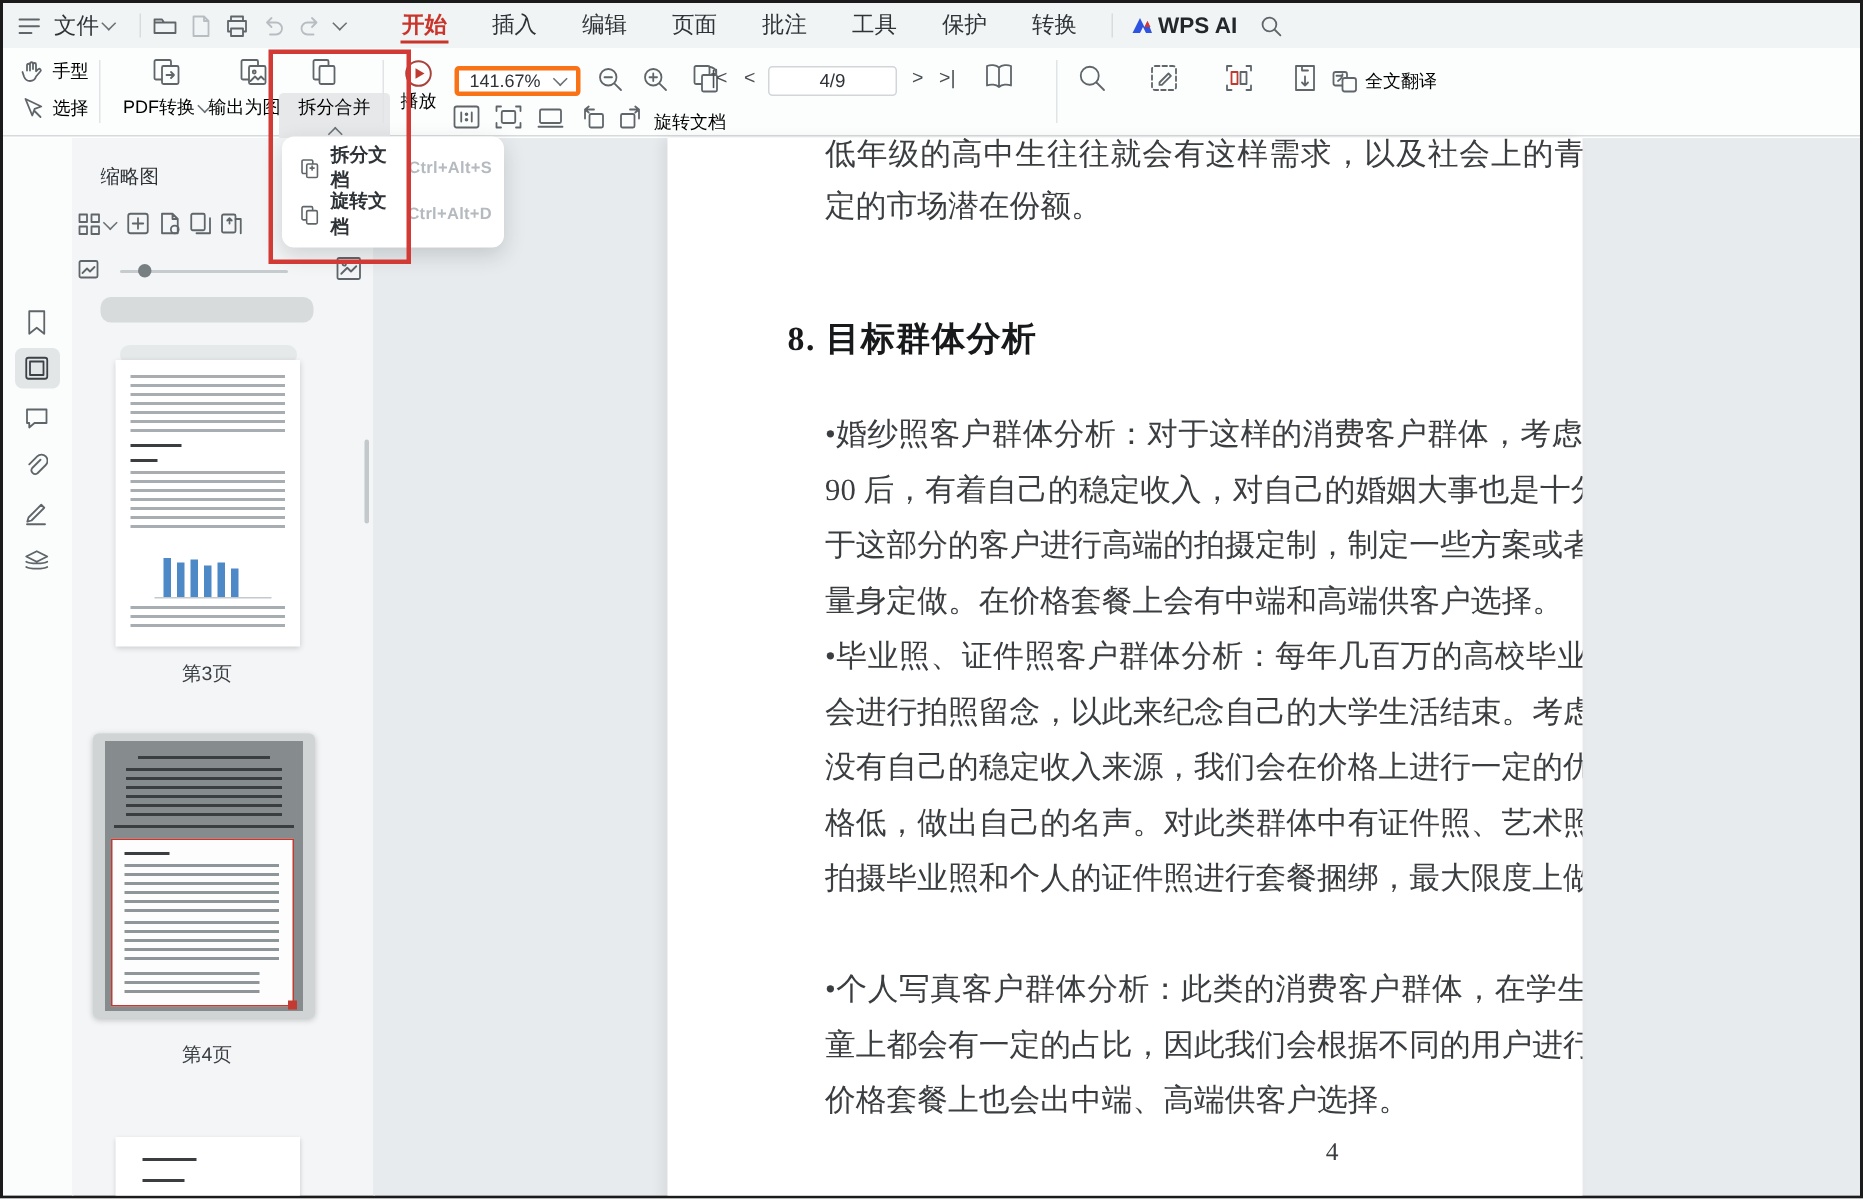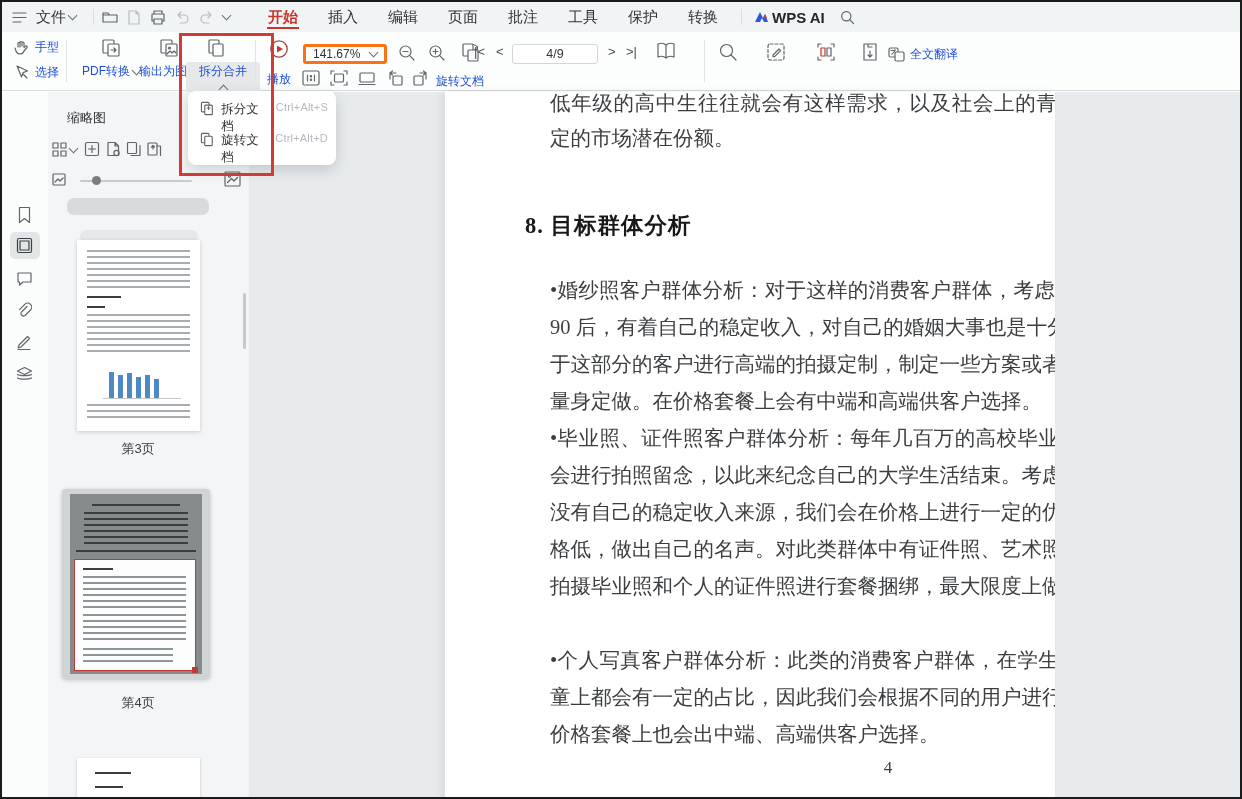--- a/index.html
+++ b/index.html
@@ -17,34 +17,34 @@
   .chev{width:6px;height:6px;border-right:1.4px solid #6a7074;border-bottom:1.4px solid #6a7074;
     transform:rotate(45deg);margin-top:-3px;}
   .chev.up{transform:rotate(-135deg);margin-top:3px;}
   .tab{position:relative;height:30px;line-height:30px;padding:0 5px;margin:0 10px;white-space:nowrap;}
   .tab.active{color:#c9342b;font-weight:bold;}
   .tab.active::after{content:"";position:absolute;left:4px;right:4px;bottom:3px;height:2px;background:#c9342b;}
   
   .toolbar{position:absolute;left:0;top:30px;right:0;height:59px;background:#fcfdfd;
     border-bottom:1px solid #d6dadb;box-sizing:border-box;font-size:12px;}
   .abs{position:absolute;}
-  .tlabel{white-space:nowrap;color:#1d4ed8;}
+  .tlabel{white-space:nowrap;color:#000000;}
   .vsep{position:absolute;width:1px;background:#e1e4e5;top:8px;height:42px;}
   .pill{background:#e6e8e9;border-radius:3px;padding:1px 5px;display:flex;align-items:center;gap:3px;flex-direction:column;}
   .zoombox{border:3px solid #f97316;background:#fff;border-radius:3px;height:20px;
     display:flex;align-items:center;justify-content:space-between;padding:0 7px;box-sizing:border-box;}
   .pagebox{border:1px solid #d2d6d8;background:#fff;border-radius:3px;height:20px;
     display:flex;align-items:center;justify-content:center;box-sizing:border-box;}
   .navchar{font-size:13px;color:#4a4f53;line-height:14px;}
   
   .red-box{position:absolute;left:177px;top:31px;width:89px;height:137px;
     border:3px solid #d23b35;z-index:60;pointer-events:none;}
   .dropdown{position:absolute;left:186px;top:89px;width:148px;height:74px;background:#fff;
     border-radius:8px;box-shadow:0 5px 14px rgba(40,46,50,.18);z-index:50;}
-  .ditem{position:absolute;left:12px;right:8px;height:22px;display:flex;align-items:flex-start;gap:7px;font-size:12.5px;}
+  .ditem{position:absolute;left:12px;right:8px;height:22px;display:flex;align-items:center;gap:7px;font-size:12.5px;font-weight:bold;}
   .dshort{margin-left:auto;color:#b4bac0;font-size:11px;letter-spacing:.2px;}
   
   .iconstrip{position:absolute;left:0;top:90px;width:46px;bottom:0;background:#fbfcfc;border-right:1px solid #e8eaeb;}
   .strip-ic{position:absolute;left:14px;}
   .strip-sel{position:absolute;left:8px;top:140px;width:30px;height:27px;background:#e2e6e7;border-radius:5px;}
   
   .sidebar{position:absolute;left:46px;top:90px;width:201px;bottom:0;background:#f3f5f6;border-right:1px solid #dfe3e4;}
   .sb-title{position:absolute;left:19px;top:17px;font-size:13px;color:#2e3236;}
   .sb-slider-track{position:absolute;left:32px;top:88px;width:112px;height:2px;background:#c6cbcd;border-radius:1px;}
   .sb-slider-dot{position:absolute;left:44px;top:84px;width:9px;height:9px;border-radius:50%;background:#787f83;}
@@ -198,21 +198,21 @@
         <span class="chev up"></span>
       </div>
     </div>
     <div class="vsep" style="left:253px;"></div>
 
     <div class="abs" style="left:258px;top:7px;width:38px;text-align:center;">
       <svg width="20" height="20" viewBox="0 0 20 20" style="margin:0 auto;">
         <circle cx="10" cy="10" r="8.2" fill="none" stroke="#a8433c" stroke-width="1.3"></circle>
         <polygon points="8,6.5 14,10 8,13.5" fill="#c0392e"></polygon>
       </svg>
-      <div class="tlabel" style="margin-top:12px;text-align:center;">播放</div>
+      <div class="tlabel" style="margin-top:0;text-align:center;">播放</div>
     </div>
 
     <div class="abs zoombox" style="left:301px;top:12px;width:84px;">
       <span>141.67%</span>
       <span class="chev"></span>
     </div>
     <div class="abs" style="left:396px;top:12px;">
       <svg class="ic" width="18" height="18" viewBox="0 0 18 18">
           <circle cx="7.5" cy="7.5" r="5.5"></circle>
           <path d="M11.7 11.7L16 16 M5 7.5h5"></path>

